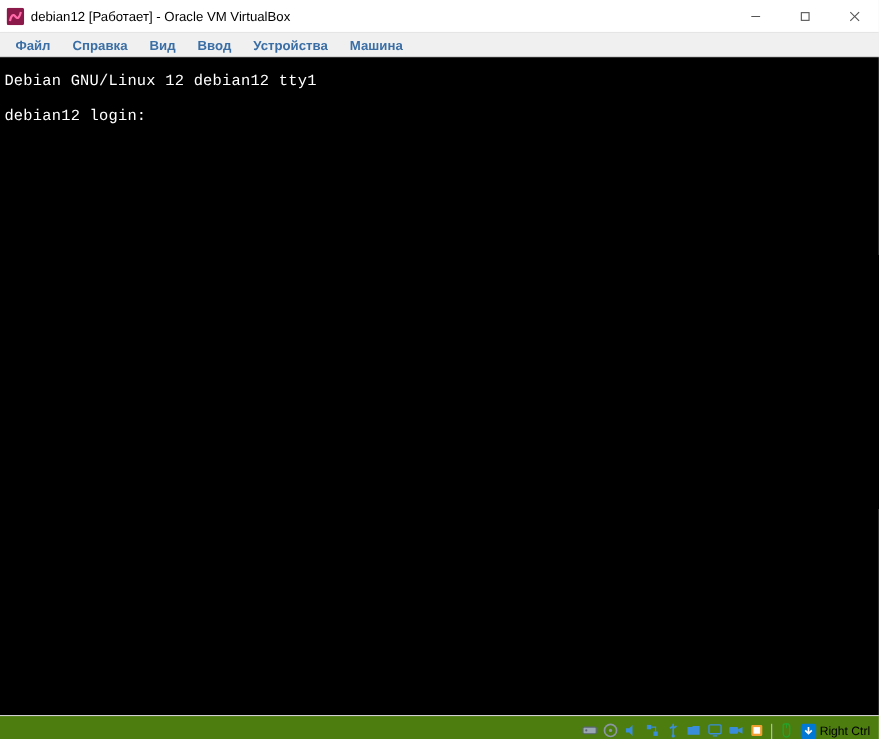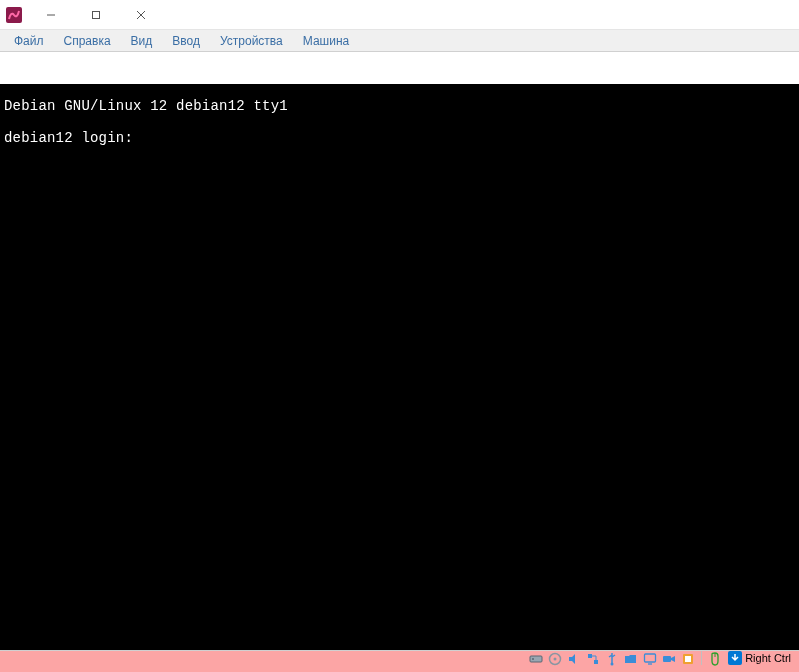--- a/index.html
+++ b/index.html
@@ -53,39 +53,39 @@
     align-items: center;
     padding: 0 4px;
     gap: 0;
     border-bottom: 1px solid #d0d0d0;
   }
   .menu-item {
     font-size: 12px;
     color: #3a6ea5;
     padding: 2px 10px;
     cursor: default;
+    font-weight: bold;
   }
   .vm-screen {
     flex: 1;
     background: #000000;
     font-family: "Consolas", "Courier New", monospace;
     font-size: 14px;
     color: #ffffff;
     padding: 14px 4px 4px 4px;
     line-height: 1.15;
     white-space: pre;
     letter-spacing: 0.2px;
-    margin-top: 32px;
   }
   .statusbar {
     height: 22px;
-    background: #fca5a5;
+    background: #4d7c0f;
     border-top: 1px solid #d0d0d0;
     display: flex;
-    align-items: flex-start;
+    align-items: flex-end;
     justify-content: flex-end;
     padding: 0 4px;
     gap: 3px;
   }
   .status-icon {
     width: 16px;
     height: 16px;
     display: flex;
     align-items: center;
     justify-content: center;
@@ -116,20 +116,21 @@
 </head>
 <body>
 
 <div class="titlebar">
   <span class="app-icon">
     <svg viewBox="0 0 16 16" width="16" height="16">
       <rect x="0" y="0" width="16" height="16" rx="2" fill="#8b1a4b"></rect>
       <path d="M3 12 Q5 4 8 8 Q11 12 13 4" stroke="#ff6aa8" stroke-width="2" fill="none"></path>
     </svg>
   </span>
+  <span class="title-text">debian12 [Работает] - Oracle VM VirtualBox</span>
   <div class="win-controls">
     <div class="win-btn">
       <svg width="10" height="10" viewBox="0 0 10 10">
           <line x1="1" y1="5" x2="9" y2="5" stroke="#555" stroke-width="1"></line>
         </svg>
     </div>
     <div class="win-btn">
       <svg width="10" height="10" viewBox="0 0 10 10">
           <rect x="1.5" y="1.5" width="7" height="7" fill="none" stroke="#555" stroke-width="1"></rect>
         </svg>

